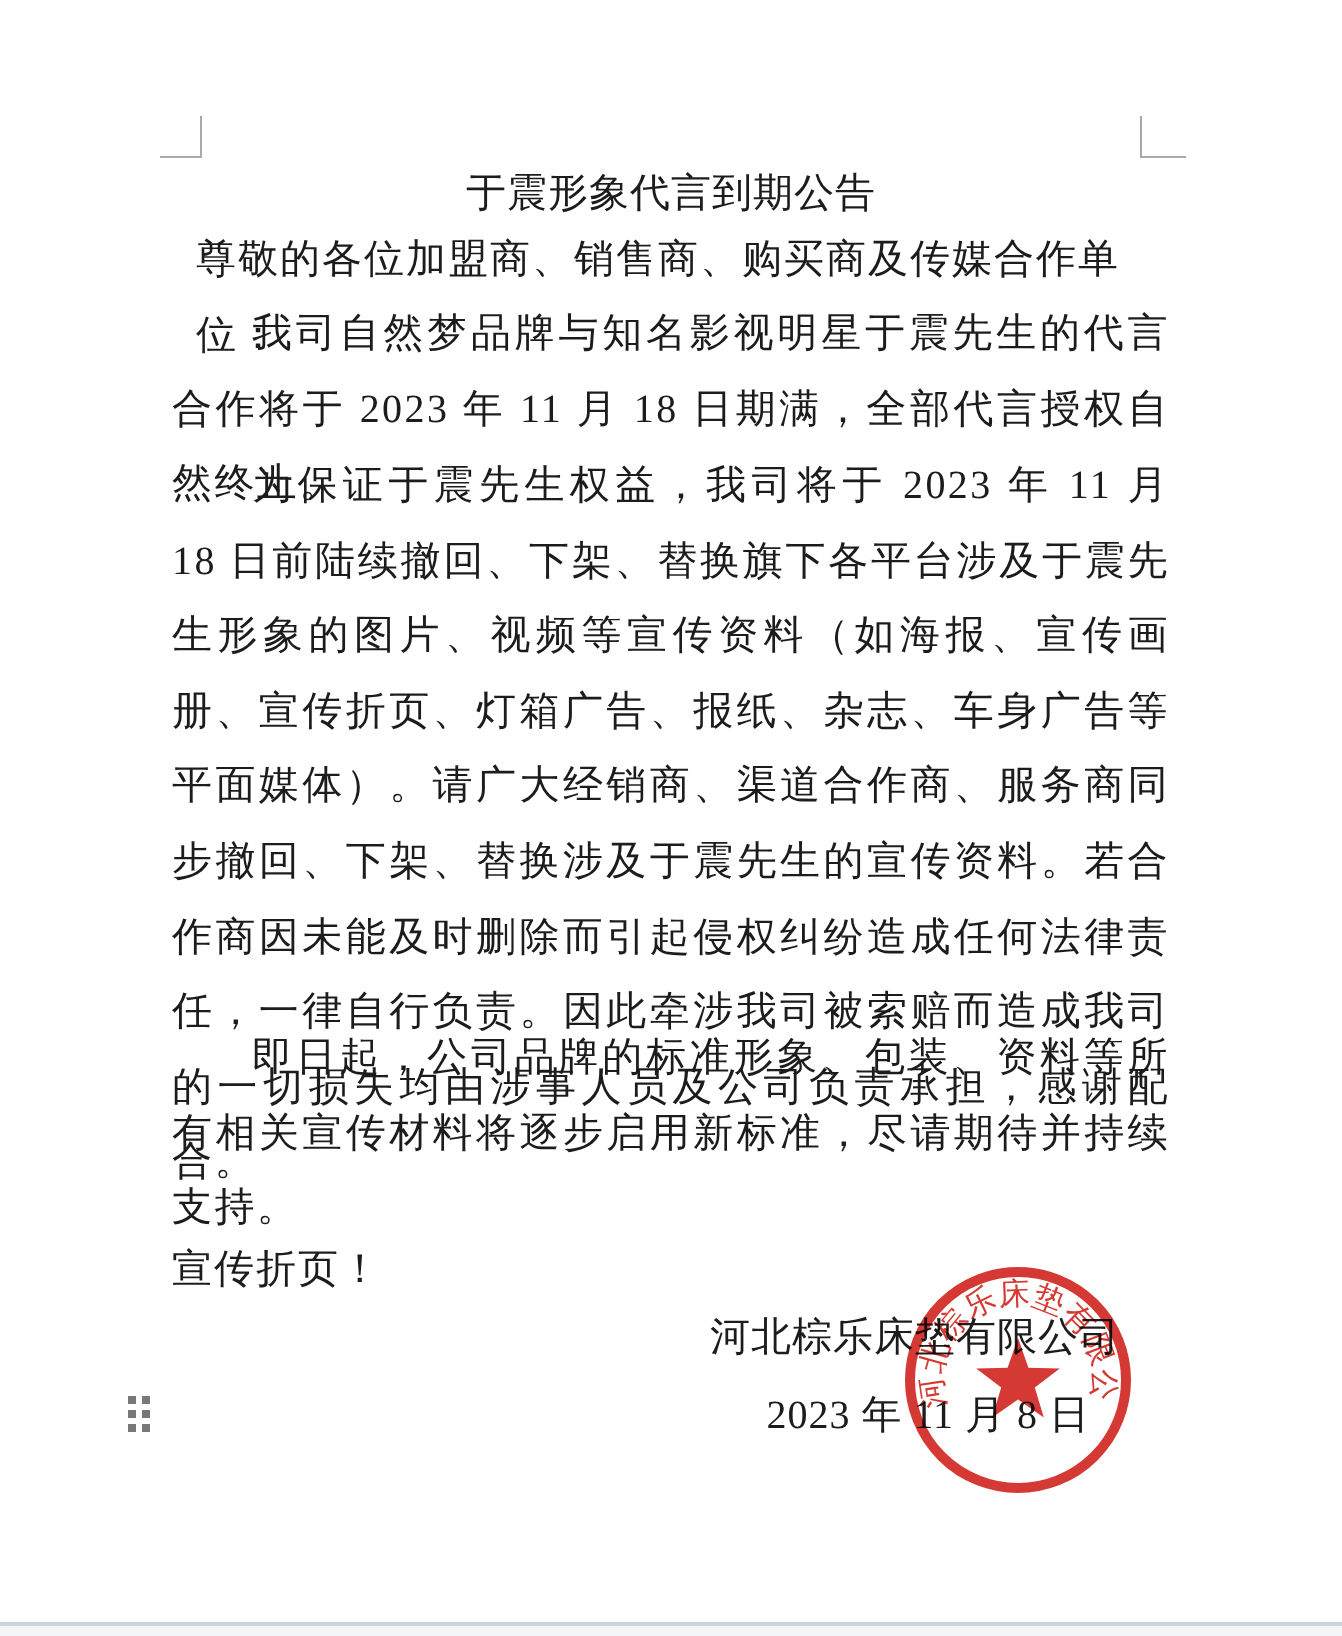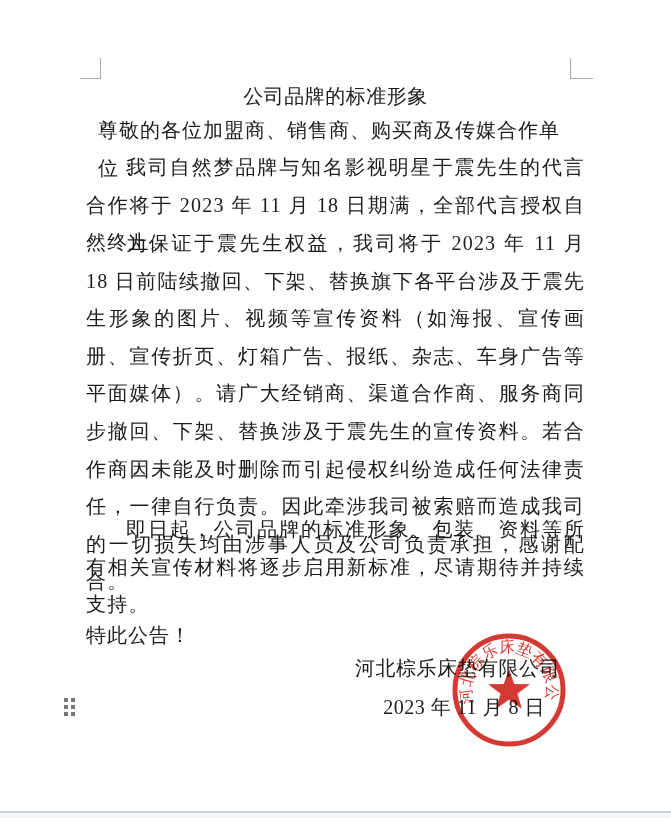--- a/index.html
+++ b/index.html
@@ -81,26 +81,26 @@
 </style>
 </head>
 <body>
 
 <div id="page">
 
   <div class="crop-tl"></div>
   <div class="crop-tr"></div>
 
   <div class="content">
-    <div class="doc-title">公司品牌的标准形象</div>
+    <div class="doc-title">于震形象代言到期公告</div>
     <div class="greeting">尊敬的各位加盟商、销售商、购买商及传媒合作单位：</div>
     <div class="para para-1">我司自然梦品牌与知名影视明星于震先生的代言合作将于 2023 年 11 月 18 日期满，全部代言授权自然终止。</div>
     <div class="para para-2">为保证于震先生权益，我司将于 2023 年 11 月 18 日前陆续撤回、下架、替换旗下各平台涉及于震先生形象的图片、视频等宣传资料（如海报、宣传画册、宣传折页、灯箱广告、报纸、杂志、车身广告等平面媒体）。请广大经销商、渠道合作商、服务商同步撤回、下架、替换涉及于震先生的宣传资料。若合作商因未能及时删除而引起侵权纠纷造成任何法律责任，一律自行负责。因此牵涉我司被索赔而造成我司的一切损失均由涉事人员及公司负责承担，感谢配合。</div>
     <div class="para para-3">即日起，公司品牌的标准形象、包装、资料等所有相关宣传材料将逐步启用新标准，尽请期待并持续支持。</div>
-    <div class="closing">特此公告！</div>
+    <div class="closing">宣传折页！</div>
   </div>
 
   <div class="sig-company">河北棕乐床垫有限公司</div>
   <div class="sig-date">2023 年 11 月 8 日</div>
 
   <div class="dots">
     <span></span>
       <span></span>
       <span></span>
       <span></span>

